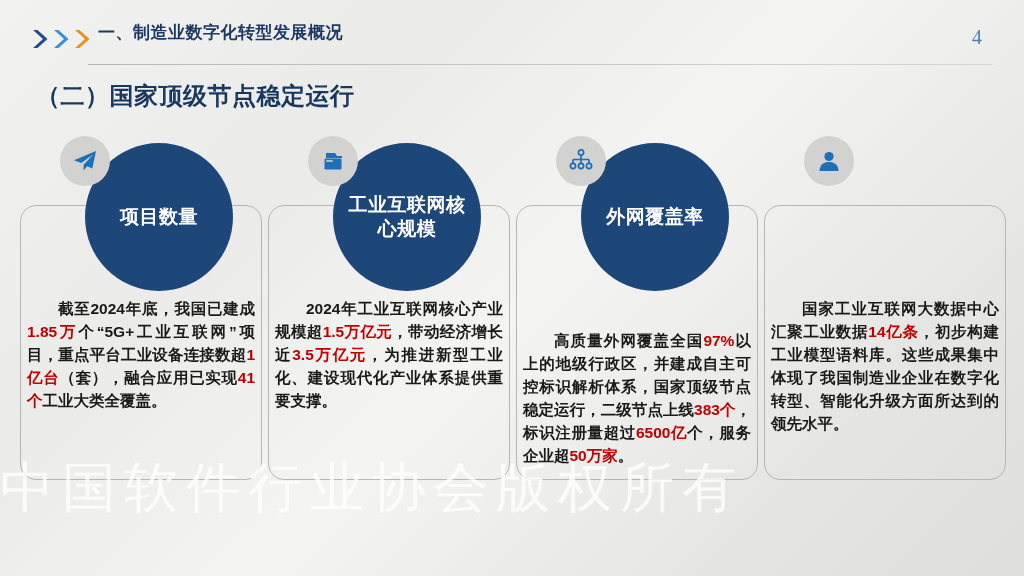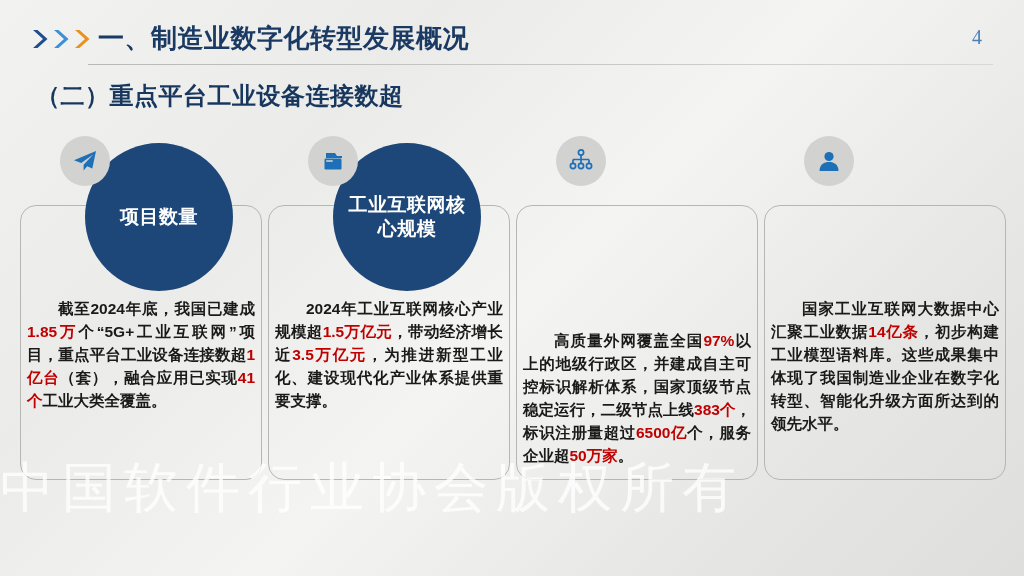--- a/index.html
+++ b/index.html
@@ -40,21 +40,21 @@
   }
   .chev {
     width: 20px;
     height: 22px;
     display: block;
   }
   .header-title {
     position: absolute;
     left: 98px;
     top: 21px;
-    font-size: 26px;
+    font-size: 17px;
     font-weight: bold;
     color: #1b3a63;
     letter-spacing: 0.5px;
     white-space: nowrap;
   }
   .page-number {
     position: absolute;
     right: 42px;
     top: 26px;
     font-size: 20px;
@@ -217,35 +217,38 @@
       </svg>
       <svg class="chev" viewBox="0 0 20 22">
         <path d="M3 2 L13 11 L3 20 L7.5 20 L17.5 11 L7.5 2 Z" fill="#e89321"></path>
       </svg>
     </div>
     <div class="header-title">一、制造业数字化转型发展概况</div>
     <div class="page-number">4</div>
     <div class="header-rule"></div>
   </div>
 
-  <div class="subtitle">（二）重点平台工业设备连接数超</div>
+  <div class="subtitle">（二）国家顶级节点稳定运行</div>
 
   <div class="cards">
 
     <div class="card card-0"></div>
     <div class="card card-1"></div>
     <div class="card card-2"></div>
     <div class="card card-3"></div>
 
     <div class="circle circle-1">
       <div class="circle-label">工业互联网核
 心规模</div>
     </div>
     <div class="circle circle-0">
       <div class="circle-label">项目数量</div>
+    </div>
+    <div class="circle circle-2">
+      <div class="circle-label">外网覆盖率</div>
     </div>
 
     <div class="badge badge-0">
       <svg width="26" height="26" viewBox="0 0 26 26">
         <path d="M24 3 L2 12.2 L9.2 15.1 L21.5 6.3 L11.6 16.8 L11.6 22.6 L15.2 18.3 L20.3 20.4 Z" fill="#1d6fb8"></path>
       </svg>
     </div>
     <div class="badge badge-1">
       <svg width="26" height="26" viewBox="0 0 26 26">
         <path d="M6 5 L15 5 L17 8 L22 8 L22 10 L6 10 Z" fill="#1d6fb8"></path>

